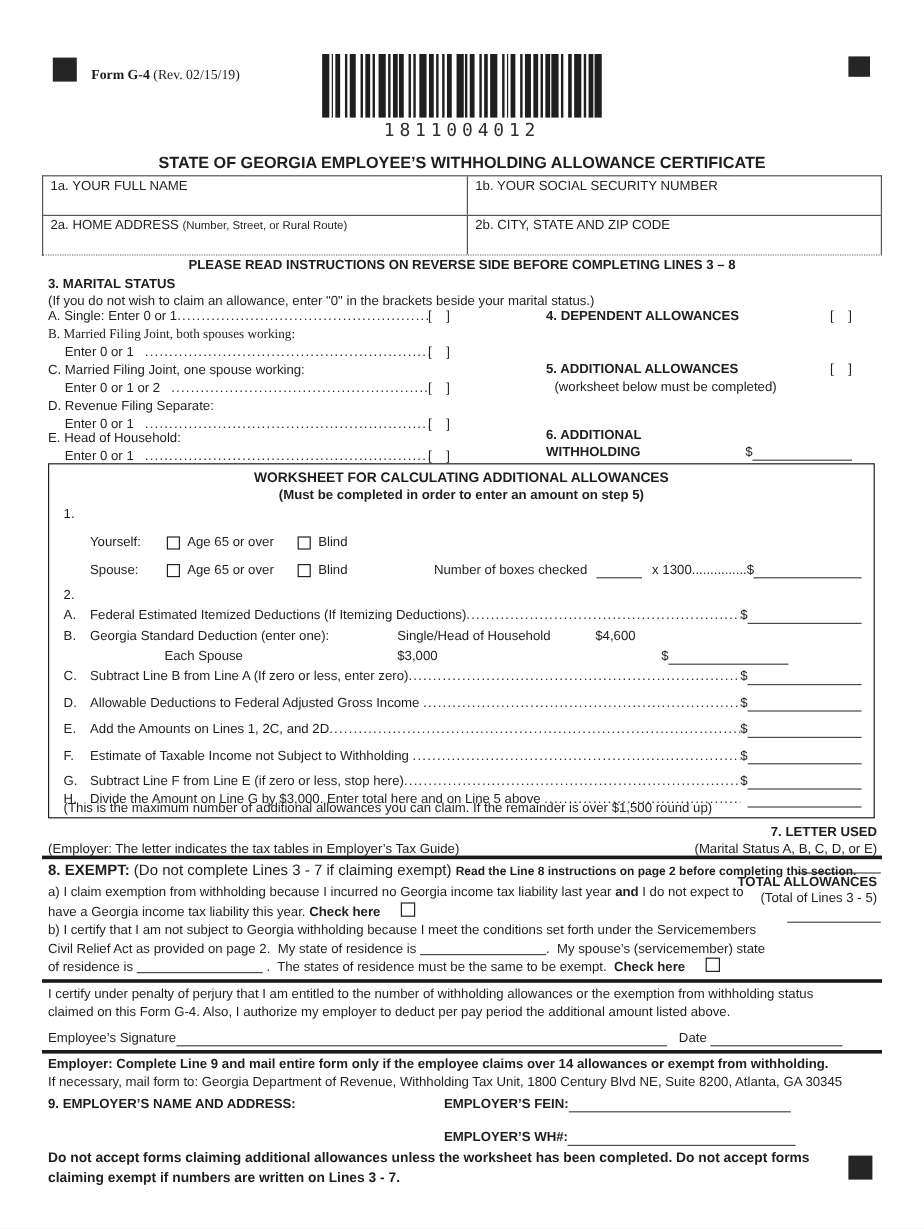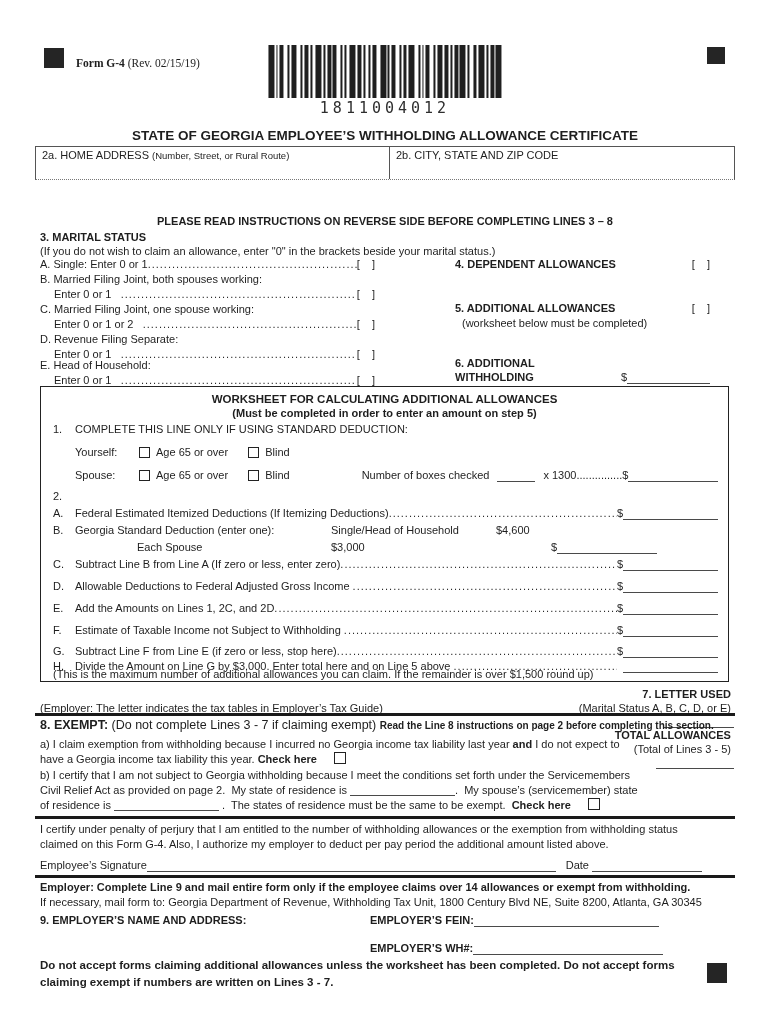--- a/index.html
+++ b/index.html
@@ -131,36 +131,40 @@
       <div class="bc-bar" style="width: 3.8px;"></div>
       <div class="bc-gap" style="width: 1.9px;"></div>
       <div class="bc-bar" style="width: 5.7px;"></div>
     </div>
   <div class="bc-num">1811004012</div>
 
   <div class="abs b" style="left:0;right:0;top:128px;text-align:center;font-size:13.5px;">STATE OF GEORGIA EMPLOYEE’S WITHHOLDING ALLOWANCE CERTIFICATE</div>
 
   <div class="idtable">
     <div class="idrow">
+      <div class="idcell c1"><span>1a. YOUR FULL NAME</span></div>
+      <div class="idcell c2"><span>1b. YOUR SOCIAL SECURITY NUMBER</span></div>
+    </div>
+    <div class="idrow">
       <div class="idcell c1"><span>2a. HOME ADDRESS </span><span class="small-paren">(Number, Street, or Rural Route)</span></div>
       <div class="idcell c2"><span>2b. CITY, STATE AND ZIP CODE</span></div>
     </div>
   </div>
 
   <div class="abs b" style="left:0;right:0;top:215px;text-align:center;font-size:11px;">PLEASE READ INSTRUCTIONS ON REVERSE SIDE BEFORE COMPLETING LINES 3 – 8</div>
 
   <div class="abs b t11" style="left:40px;top:230px;">3. MARITAL STATUS</div>
   <div class="abs t11" style="left:40px;top:244px;">(If you do not wish to claim an allowance, enter "0" in the brackets beside your marital status.)</div>
 
   <div class="abs row t11" style="left:40px;top:257px;width:335px;">
     <span class="pre">A. Single: Enter 0 or 1</span>
     <span class="leader">..........................................................................................................................................................................................................................................</span>
     <span class="pre">[    ]</span>
   </div>
-  <div class="abs t11" style="left:40px;top:272px;">B. Married Filing Joint, both spouses working:</div>
+  <div class="abs t11" style="left:40px;top:272px;font-family:Liberation Serif, serif;">B. Married Filing Joint, both spouses working:</div>
   <div class="abs row t11" style="left:54px;top:287px;width:321px;">
     <span class="pre">Enter 0 or 1   </span>
     <span class="leader">..........................................................................................................................................................................................................................................</span>
     <span class="pre">[    ]</span>
   </div>
   <div class="abs t11" style="left:40px;top:302px;">C. Married Filing Joint, one spouse working:</div>
   <div class="abs row t11" style="left:54px;top:317px;width:321px;">
     <span class="pre">Enter 0 or 1 or 2   </span>
     <span class="leader">..........................................................................................................................................................................................................................................</span>
     <span class="pre">[    ]</span>
@@ -196,21 +200,20 @@
   <div class="wsbox">
     <div class="wsrow b" style="top:6px;left:0;right:0;justify-content:center;font-size:11.5px;align-items:flex-end;">
         <span>WORKSHEET FOR CALCULATING ADDITIONAL ALLOWANCES</span>
       </div>
     <div class="wsrow b" style="top:20px;left:0;right:0;justify-content:center;">
         <span>(Must be completed in order to enter an amount on step 5)</span>
       </div>
 
     <div class="wsrow" style="top:36px;">
       <span class="wsnum">1.</span>
-      <span>COMPLETE THIS LINE ONLY IF USING STANDARD DEDUCTION:</span>
     </div>
 
     <div class="wsrow" style="top:59px;left:34px;">
       <span style="width:52px;">Yourself:</span>
       <span class="cbx" style="margin:0 6px 1px 12px;"></span>
       <span>Age 65 or over</span>
       <span class="cbx" style="margin:0 6px 1px 20px;"></span>
       <span>Blind</span>
     </div>
 

